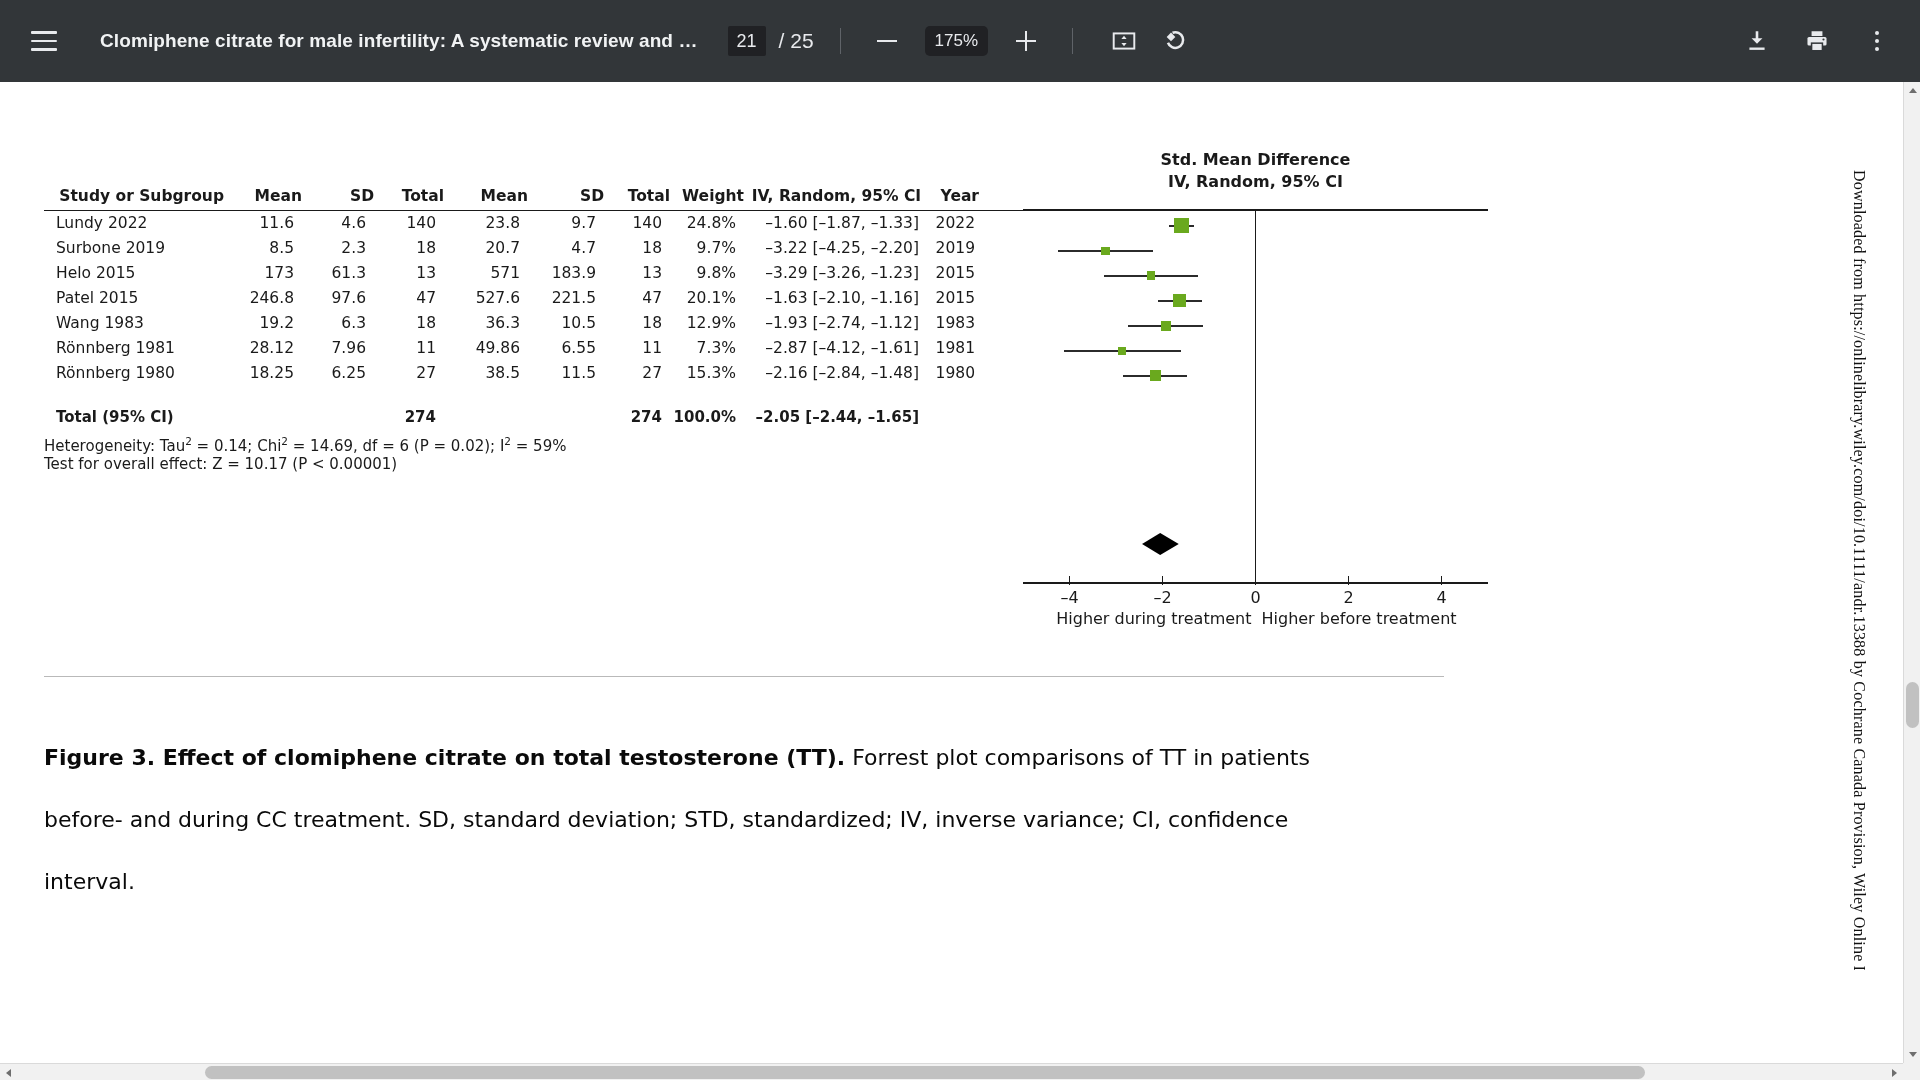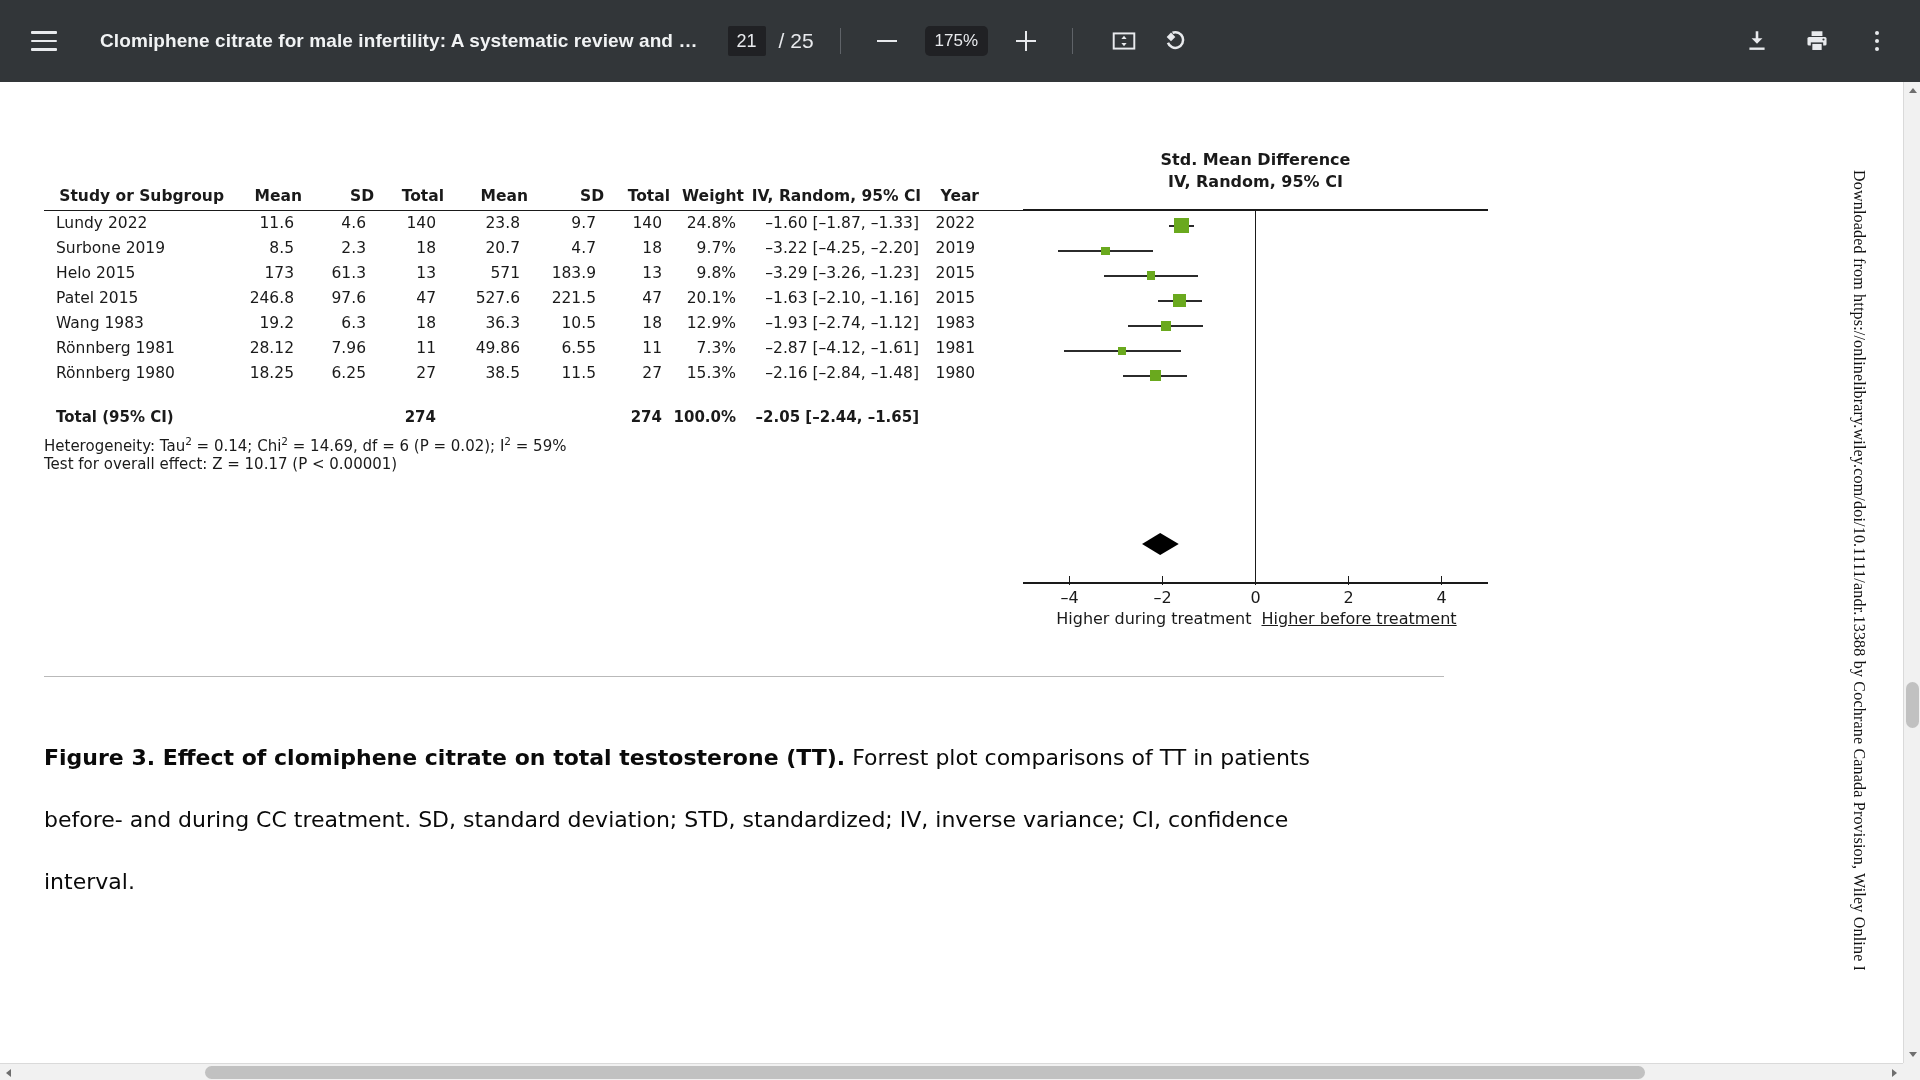--- a/index.html
+++ b/index.html
@@ -510,21 +510,21 @@
           <div class="tick-label" style="left: 26.5px; top: 379px; width: 40px;">–4</div>
           <div class="tick" style="left: 138.7px; top: 367px;"></div>
           <div class="tick-label" style="left: 119.5px; top: 379px; width: 40px;">–2</div>
           <div class="tick" style="left: 231.7px; top: 367px;"></div>
           <div class="tick-label" style="left: 212.5px; top: 379px; width: 40px;">0</div>
           <div class="tick" style="left: 324.7px; top: 367px;"></div>
           <div class="tick-label" style="left: 305.5px; top: 379px; width: 40px;">2</div>
           <div class="tick" style="left: 417.7px; top: 367px;"></div>
           <div class="tick-label" style="left: 398.5px; top: 379px; width: 40px;">4</div>
           <div class="axis-caption" style="right: 236.5px; top: 400px;">Higher during treatment</div>
-          <div class="axis-caption" style="left: 238.5px; top: 400px; text-decoration: underline;">Higher before treatment</div>
+          <div class="axis-caption" style="left: 238.5px; top: 400px;">Higher before treatment</div>
         </div>
     </div>
   </div>
 
   <div id="figure-bottom-rule"></div>
 
   <div id="figure-caption">
     <b>Figure 3. Effect of clomiphene citrate on total testosterone (TT).</b><span> Forrest plot comparisons of TT in patients before- and during CC treatment. SD, standard deviation; STD, standardized; IV, inverse variance; CI, confidence interval.</span>
   </div>
 

